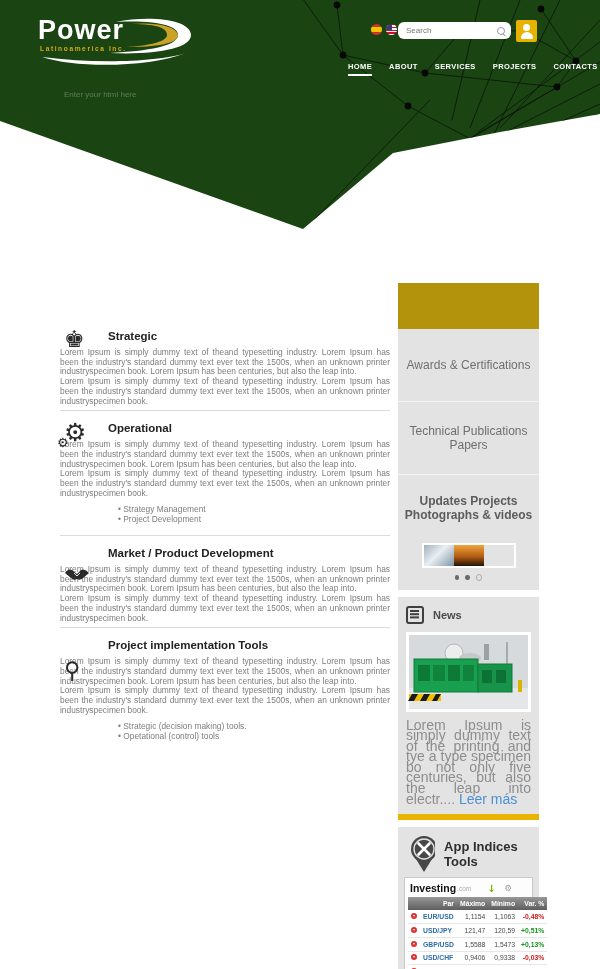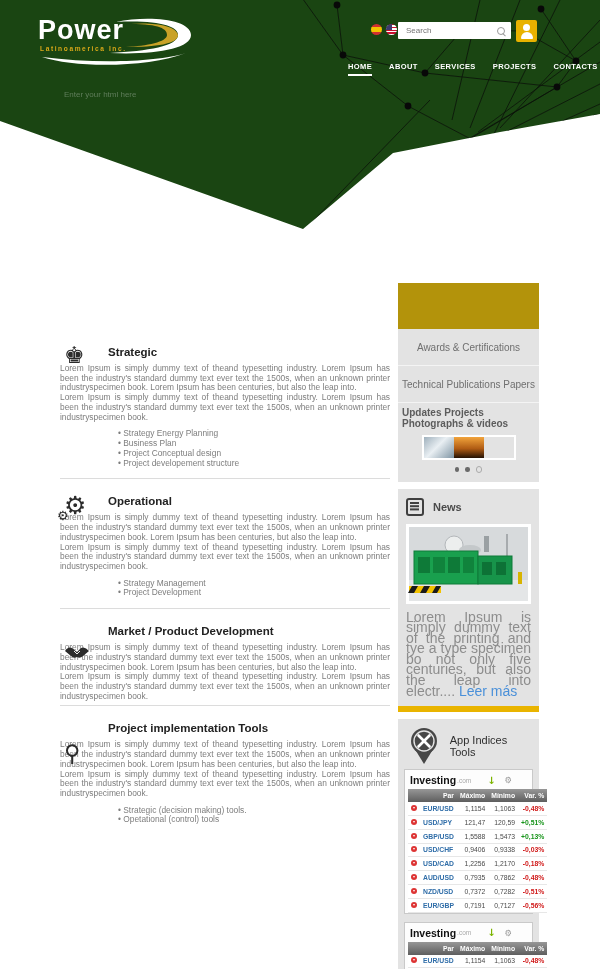--- a/index.html
+++ b/index.html
@@ -13,55 +13,55 @@
   .net-svg{position:absolute;left:0;top:0}
   .logo{position:absolute;left:36px;top:13px;width:170px;height:52px}
   .logo-swoosh{position:absolute;left:0;top:0}
   .logo-power{position:absolute;left:2px;top:2px;font-size:27px;font-weight:bold;color:#fff;letter-spacing:1px}
   .logo-sub{position:absolute;left:4px;top:32px;font-size:6.6px;font-weight:bold;color:#d9a918;letter-spacing:1.6px}
   .flags{position:absolute;left:371px;top:24px;display:flex;gap:4px}
   .flag{width:11px;height:11px;border-radius:50%;display:inline-block;position:relative;overflow:hidden}
   .flag-es{background:linear-gradient(180deg,#d03030 0 26%,#f3c400 26% 74%,#d03030 74% 100%)}
   .flag-us{background:repeating-linear-gradient(180deg,#c8102e 0 1.4px,#fff 1.4px 2.8px)}
   .flag-us::after{content:"";position:absolute;left:0;top:0;width:5.5px;height:5.5px;background:#3c3b6e}
-  .search-box{position:absolute;left:398px;top:22px;width:113px;height:17px;background:#fff;border-radius:1px;
+  .search-box{position:absolute;left:398px;top:22px;width:113px;height:17px;background:#fff;border-radius:6px;
               display:flex;align-items:center;padding:0 6px;box-sizing:border-box}
   .search-input{flex:1;border:none;outline:none;background:transparent;font-size:8px;color:#555;
                 font-family:"Liberation Sans",sans-serif;min-width:0}
   .mag{width:6px;height:6px;border:1.4px solid #9a9a9a;border-radius:50%;position:relative;flex:none}
   .mag::after{content:"";position:absolute;left:5px;top:5px;width:4px;height:1.4px;background:#9a9a9a;transform:rotate(45deg);transform-origin:0 0}
   .user-btn{position:absolute;left:516px;top:20px;width:21px;height:22px;background:#e8b200;border-radius:2px}
   .user-btn::before{content:"";position:absolute;left:7px;top:4px;width:7px;height:7px;border-radius:50%;background:#fff}
   .user-btn::after{content:"";position:absolute;left:4.5px;top:12px;width:12px;height:7px;border-radius:6px 6px 1px 1px;background:#fff}
   .nav{position:absolute;left:348px;top:62px;display:flex;gap:17px}
   .nav-item{font-size:7.5px;font-weight:bold;color:#fff;letter-spacing:.4px;padding-bottom:3px;cursor:pointer}
   .nav-item.active{border-bottom:2px solid #fff}
   .html-note{position:absolute;left:64px;top:90px;font-size:8px;color:#5f7d5a}
 
   
   .main{position:absolute;left:60px;top:330px;width:330px}
   .section{position:relative;border-bottom:1px solid #dcdcdc;margin-bottom:11px;padding-bottom:4px}
   .section.last{border-bottom:none}
-  .sec-title{font-size:11.5px;font-weight:bold;color:#222;margin:16px 0 6px 48px}
+  .sec-title{font-size:11.5px;font-weight:bold;color:#222;margin:0 0 6px 48px}
   .sec-icon{position:absolute;left:4px;top:-2px;color:#2b2b2b;line-height:1}
   .sec-icon.lower{top:20px}
   .chess{font-size:23px}
   .gear-big{font-size:25px}
   .gear-small{font-size:13px;position:absolute;left:-7px;top:16px}
   .tools{font-size:23px}
   .sec-text{font-size:8.4px;line-height:9.7px;color:#7d7d7d;text-align:justify;margin:0}
   .sec-bullets{margin:7px 0 6px 58px;padding:0;list-style:none;font-size:8.4px;line-height:9.8px;color:#7d7d7d}
   .sec-bullets li::before{content:"\2022\00a0"}
 
   
   .sidebar{position:absolute;left:398px;top:283px;width:141px}
   .gold-block{height:46px;background:#b3930b}
   .side-menu{background:#e3e3e3}
-  .menu-item{height:36px;display:flex;align-items:center;justify-content:center;text-align:left;
-             font-size:10px;color:#6f6f6f;border-bottom:1px solid #f4f4f4;cursor:pointer;padding:0 4px}
+  .menu-item{height:36px;display:flex;align-items:center;justify-content:center;text-align:center;
+             font-size:12px;color:#6f6f6f;border-bottom:1px solid #f4f4f4;cursor:pointer;padding:18px 4px}
   .menu-item.bold{font-weight:bold;color:#5c5c5c;height:30px;border-bottom:none}
   .carousel{background:#e3e3e3;padding:2px 0 9px;display:flex;flex-direction:column;align-items:center}
   .thumbs{display:flex;border:2px solid #fff}
   .thumb{width:30px;height:21px}
   .thumb-1{background:linear-gradient(135deg,#9fb0bc 0%,#e9eff3 45%,#7f95a4 100%)}
   .thumb-2{background:linear-gradient(180deg,#f2a43c 0%,#b05c14 55%,#241204 100%)}
   .thumb-3{background:linear-gradient(135deg,#2e5variable 0,#2e5f8a 0%,#a9c8e4 50%,#274468 100%)}
   .dots{margin-top:6px;display:flex;gap:6px;align-items:center}
   .dot{width:4.5px;height:4.5px;border-radius:50%;background:#6a6a6a;cursor:pointer}
   .dot.off{background:#e3e3e3;border:1px solid #aaa}
@@ -71,21 +71,21 @@
   .news-header{display:flex;align-items:center;gap:9px;margin-bottom:8px}
   .news-icon{width:14px;height:14px;border:2px solid #3f3f3f;border-radius:3px;position:relative}
   .news-icon::before{content:"";position:absolute;left:2px;top:2.5px;width:9px;height:1.6px;background:#3f3f3f;box-shadow:0 3.2px 0 #3f3f3f,0 6.4px 0 #3f3f3f}
   .news-title{font-size:11px;font-weight:bold;color:#4a4a4a}
   .news-img{display:block;background:#fff}
   .news-text{font-size:14px;line-height:10.6px;color:#8d8d8d;text-align:justify;margin:8px 0 0}
   .read-more{color:#4a90d9;cursor:pointer}
   .news-yellow{height:6px;background:#e9b400;margin-top:10px}
   .app-panel{background:#e3e3e3;height:297px;box-sizing:border-box;padding:8px 4px 0}
   .app-header{display:flex;align-items:center;gap:9px;padding-left:6px;margin-bottom:4px}
-  .app-title{font-size:11px;font-weight:normal;color:#2e2e2e}
+  .app-title{font-size:13px;font-weight:bold;color:#2e2e2e}
   .invest-box{background:#fdfdfd;border:1px solid #c9c9c9;margin:0 2px 8px;padding:3px 3px 0}
   .invest-logo-row{display:flex;align-items:center;padding:1px 2px 3px}
   .invest-logo{font-size:10.5px;font-weight:bold;color:#111}
   .invest-com{font-size:6.5px;color:#a9a9a9;margin-left:1px}
   .dl-arrow{color:#7cb400;font-weight:bold;font-size:10px;margin-left:16px;cursor:pointer}
   .gear-ico{color:#9a9a9a;font-size:8.5px;margin-left:9px;cursor:pointer}
   table.fx{width:100%;border-collapse:collapse;font-size:6.8px}
   table.fx thead th{background:linear-gradient(#979797,#5e5e5e);color:#fff;font-weight:bold;padding:3px 3px;text-align:right}
   table.fx thead th.first{text-align:right}
   table.fx td{padding:2.9px 3px;border-bottom:1px solid #e7e7e7;background:#fff}
@@ -174,26 +174,20 @@
   <div class="html-note">Enter your html here</div>
 </div>
 
 <div class="main">
 
   <div class="section">
     <span class="sec-icon chess icon-font">♚</span>
     <h2 class="sec-title">Strategic</h2>
     <p class="sec-text">Lorem Ipsum is simply dummy text of theand typesetting industry. Lorem Ipsum has been the industry's standard dummy text ever text the 1500s, when an unknown printer industryspecimen book. Lorem Ipsum has been centuries, but also the leap into.</p>
     <p class="sec-text">Lorem Ipsum is simply dummy text of theand typesetting industry. Lorem Ipsum has been the industry's standard dummy text ever text the 1500s, when an unknown printer industryspecimen book.</p>
-    <ul class="sec-bullets">
-      <li>Strategy Energy Planning</li>
-      <li>Business Plan</li>
-      <li>Project Conceptual design</li>
-      <li>Project developement structure</li>
-    </ul>
   </div>
 
   <div class="section">
     <span class="sec-icon icon-font">
       <span class="gear-big">⚙</span><span class="gear-small">⚙</span>
     </span>
     <h2 class="sec-title">Operational</h2>
     <p class="sec-text">Lorem Ipsum is simply dummy text of theand typesetting industry. Lorem Ipsum has been the industry's standard dummy text ever text the 1500s, when an unknown printer industryspecimen book. Lorem Ipsum has been centuries, but also the leap into.</p>
     <p class="sec-text">Lorem Ipsum is simply dummy text of theand typesetting industry. Lorem Ipsum has been the industry's standard dummy text ever text the 1500s, when an unknown printer industryspecimen book.</p>
     <ul class="sec-bullets">

